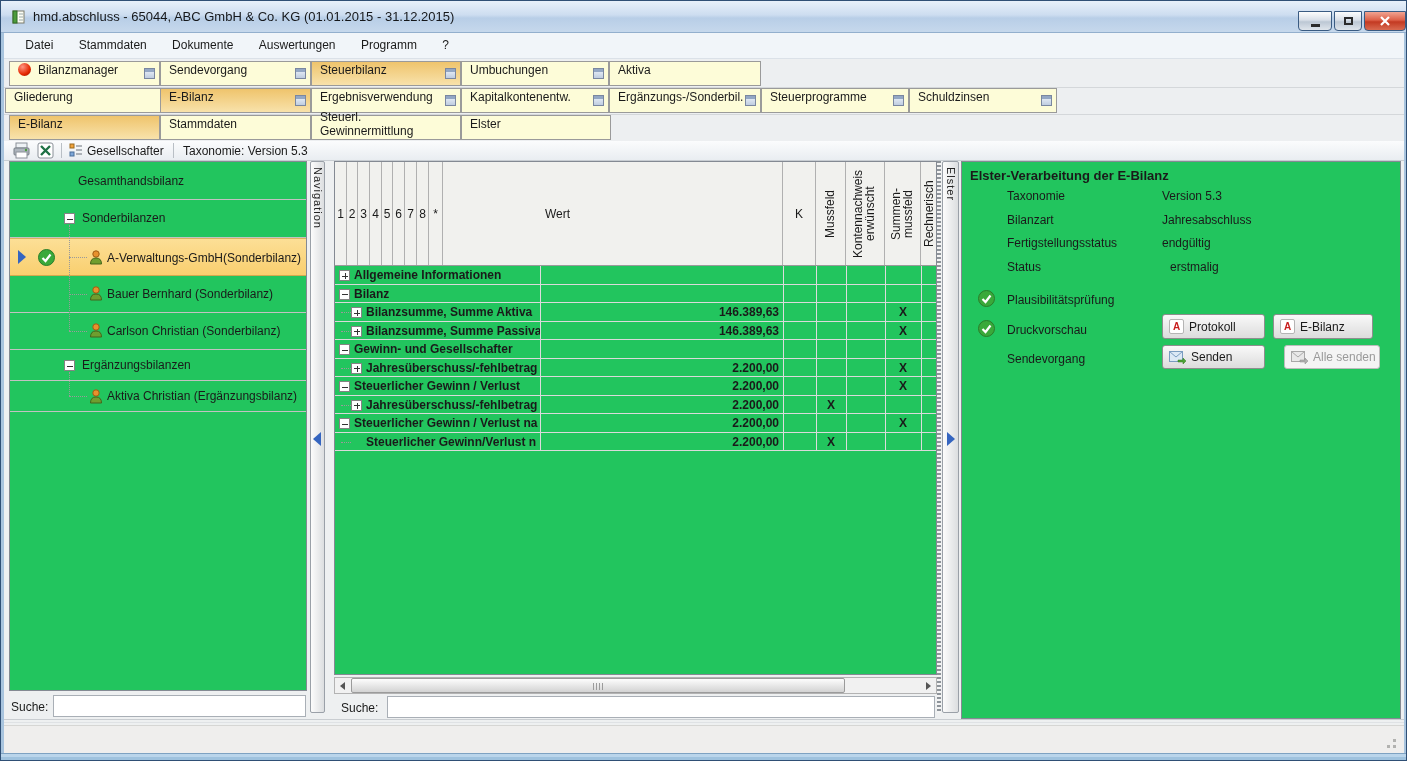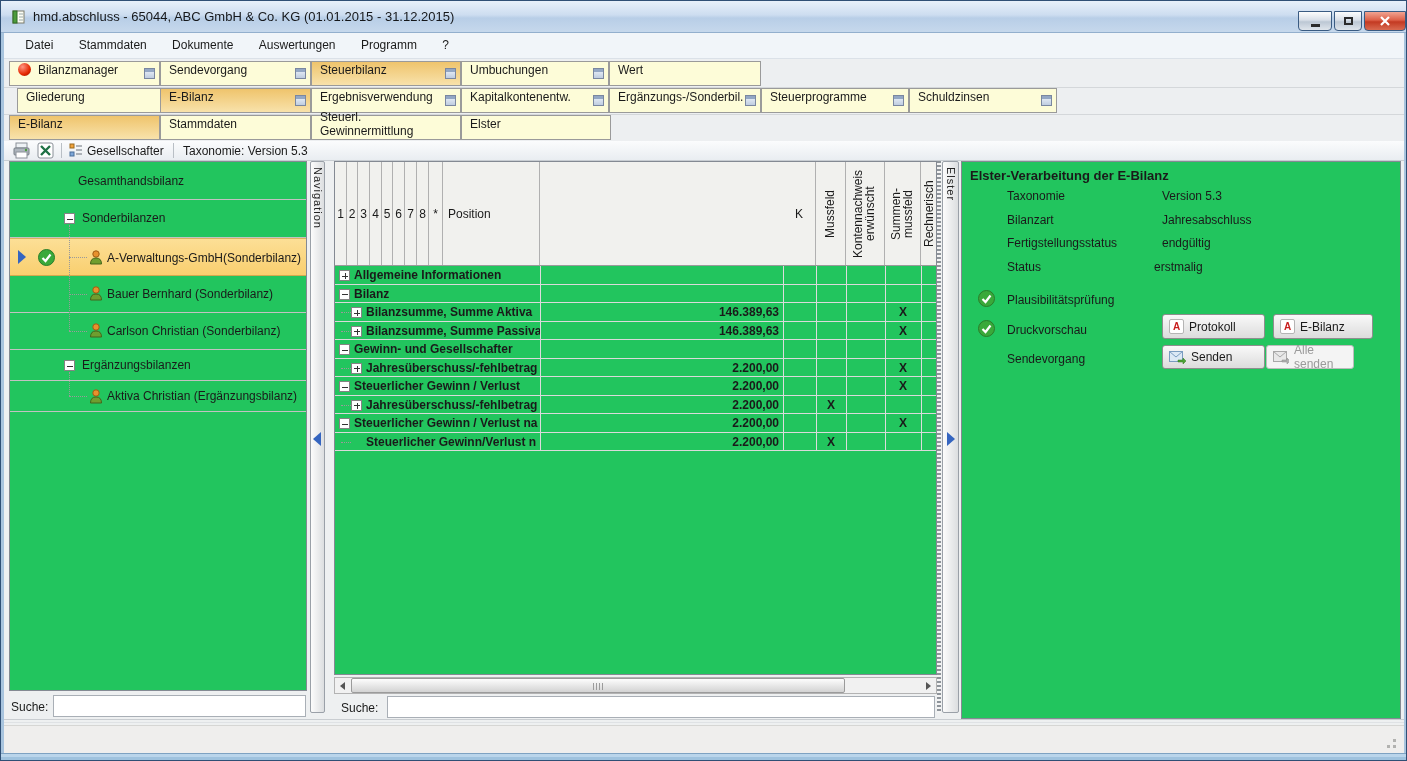--- a/index.html
+++ b/index.html
@@ -162,24 +162,24 @@
   </div>
   <div class="tab sel" style="left:310px;top:60px;width:150px">
     <span>Steuerbilanz</span>
     <span class="winicon"></span>
   </div>
   <div class="tab" style="left:460px;top:60px;width:148px">
     <span>Umbuchungen</span>
     <span class="winicon"></span>
   </div>
   <div class="tab" style="left:608px;top:60px;width:152px">
-    <span>Wert</span>
-  </div>
-
-  <div class="tab" style="left:16px;top:87px;width:176px">
+    <span>Aktiva</span>
+  </div>
+
+  <div class="tab" style="left:4px;top:87px;width:176px">
     <span>Gliederung</span>
     <span class="winicon"></span>
   </div>
   <div class="tab sel" style="left:159px;top:87px;width:151px">
     <span>E-Bilanz</span>
     <span class="winicon"></span>
   </div>
   <div class="tab" style="left:310px;top:87px;width:150px">
     <span>Ergebnisverwendung</span>
     <span class="winicon"></span>
@@ -320,22 +320,22 @@
       </div>
     <div class="hcell hnum" style="left:70px;width:12px">
         <span>7</span>
       </div>
     <div class="hcell hnum" style="left:82px;width:12px">
         <span>8</span>
       </div>
     <div class="hcell hnum" style="left:94px;width:14px">
         <span>*</span>
       </div>
-    <div class="hcell" style="left:108px;width:97px">
-        <span style="position:absolute;left:5px;top:45px">Position</span>
+    <div class="hcell" style="left:205px;width:243px">
+        <span style="position:absolute;left:5px;top:45px">Wert</span>
       </div>
     <div class="hcell hnum" style="left:448px;width:33px">
         <span>K</span>
       </div>
     <div class="hcell" style="left:481px;width:30px">
       <span class="vrot" style="position:absolute;left:8px;top:12px;height:80px">Mussfeld</span>
       </div>
     <div class="hcell" style="left:511px;width:39px">
       <span class="vrot" style="position:absolute;left:6px;top:4px;height:96px">Kontennachweis
 erwünscht</span>
@@ -434,21 +434,21 @@
   <div class="abs panel" style="left:960px;top:160px;width:440px;height:558px">
     <span class="abs" style="left:8px;top:6px;font-weight:bold;font-size:13px">Elster-Verarbeitung der E-Bilanz</span>
 
     <span class="abs" style="left:45px;top:27px">Taxonomie</span>
     <span class="abs" style="left:200px;top:27px">Version 5.3</span>
     <span class="abs" style="left:45px;top:51px">Bilanzart</span>
     <span class="abs" style="left:200px;top:51px">Jahresabschluss</span>
     <span class="abs" style="left:45px;top:74px">Fertigstellungsstatus</span>
     <span class="abs" style="left:200px;top:74px">endgültig</span>
     <span class="abs" style="left:45px;top:98px">Status</span>
-    <span class="abs" style="left:192px;top:98px">erstmalig</span>
+    <span class="abs" style="left:208px;top:98px">erstmalig</span>
 
     <svg class="abs" style="left:16px;top:128px" width="17" height="17">
       <circle cx="8.5" cy="8.5" r="8" fill="#3aa93a" stroke="#2a7d2a"></circle>
       <path d="M4.5 9 L7.5 12 L12.5 5.5" stroke="#fff" stroke-width="2.2" fill="none"></path>
     </svg>
     <span class="abs" style="left:45px;top:131px">Plausibilitätsprüfung</span>
 
     <svg class="abs" style="left:16px;top:158px" width="17" height="17">
       <circle cx="8.5" cy="8.5" r="8" fill="#3aa93a" stroke="#2a7d2a"></circle>
       <path d="M4.5 9 L7.5 12 L12.5 5.5" stroke="#fff" stroke-width="2.2" fill="none"></path>
@@ -466,21 +466,21 @@
 
     <span class="abs" style="left:45px;top:190px">Sendevorgang</span>
     <div class="btn" style="left:200px;top:183px;width:103px;height:24px">
       <svg width="17" height="13">
         <rect x="0.5" y="0.5" width="13" height="10" fill="#dce9f5" stroke="#7a9cc0"></rect>
         <path d="M0.5 0.5 L7 6 L13.5 0.5" fill="none" stroke="#7a9cc0"></path>
         <path d="M9 9 L14 9 L14 7 L17 10 L14 13 L14 11 L9 11 Z" fill="#4da435" stroke="#2f7a1e" stroke-width="0.5"></path>
       </svg>
       <span>Senden</span>
     </div>
-    <div class="btn disabled" style="left:304px;top:183px;width:88px;height:24px">
+    <div class="btn disabled" style="left:322px;top:183px;width:96px;height:24px">
       <svg width="17" height="13">
         <rect x="0.5" y="0.5" width="13" height="10" fill="#e8e8e8" stroke="#a8a8a8"></rect>
         <path d="M0.5 0.5 L7 6 L13.5 0.5" fill="none" stroke="#a8a8a8"></path>
         <path d="M9 9 L14 9 L14 7 L17 10 L14 13 L14 11 L9 11 Z" fill="#b0b0b0" stroke="#8a8a8a" stroke-width="0.5"></path>
       </svg>
       <span>Alle senden</span>
     </div>
   </div>
 
   <div class="abs" style="left:3px;top:718px;width:1401px;height:1px;background:#c9cdd1"></div>

